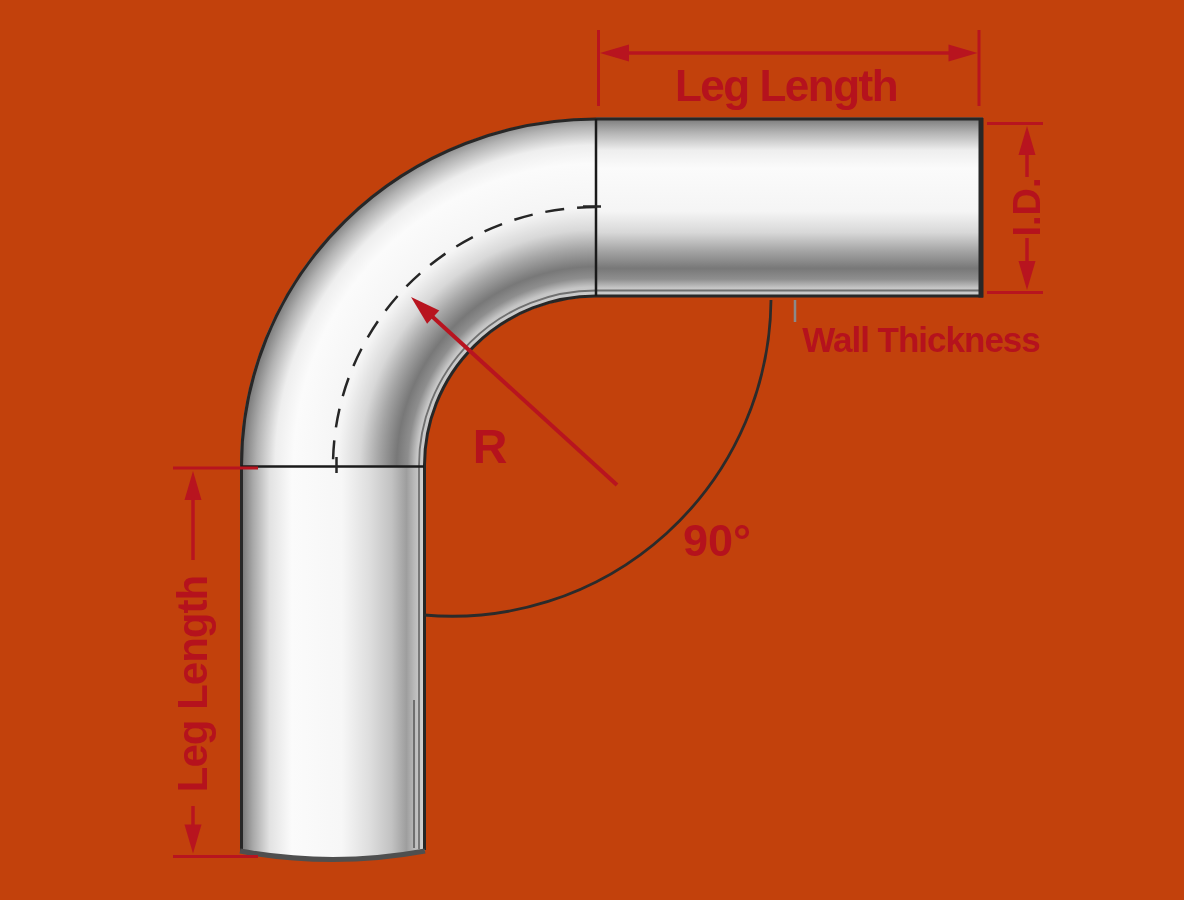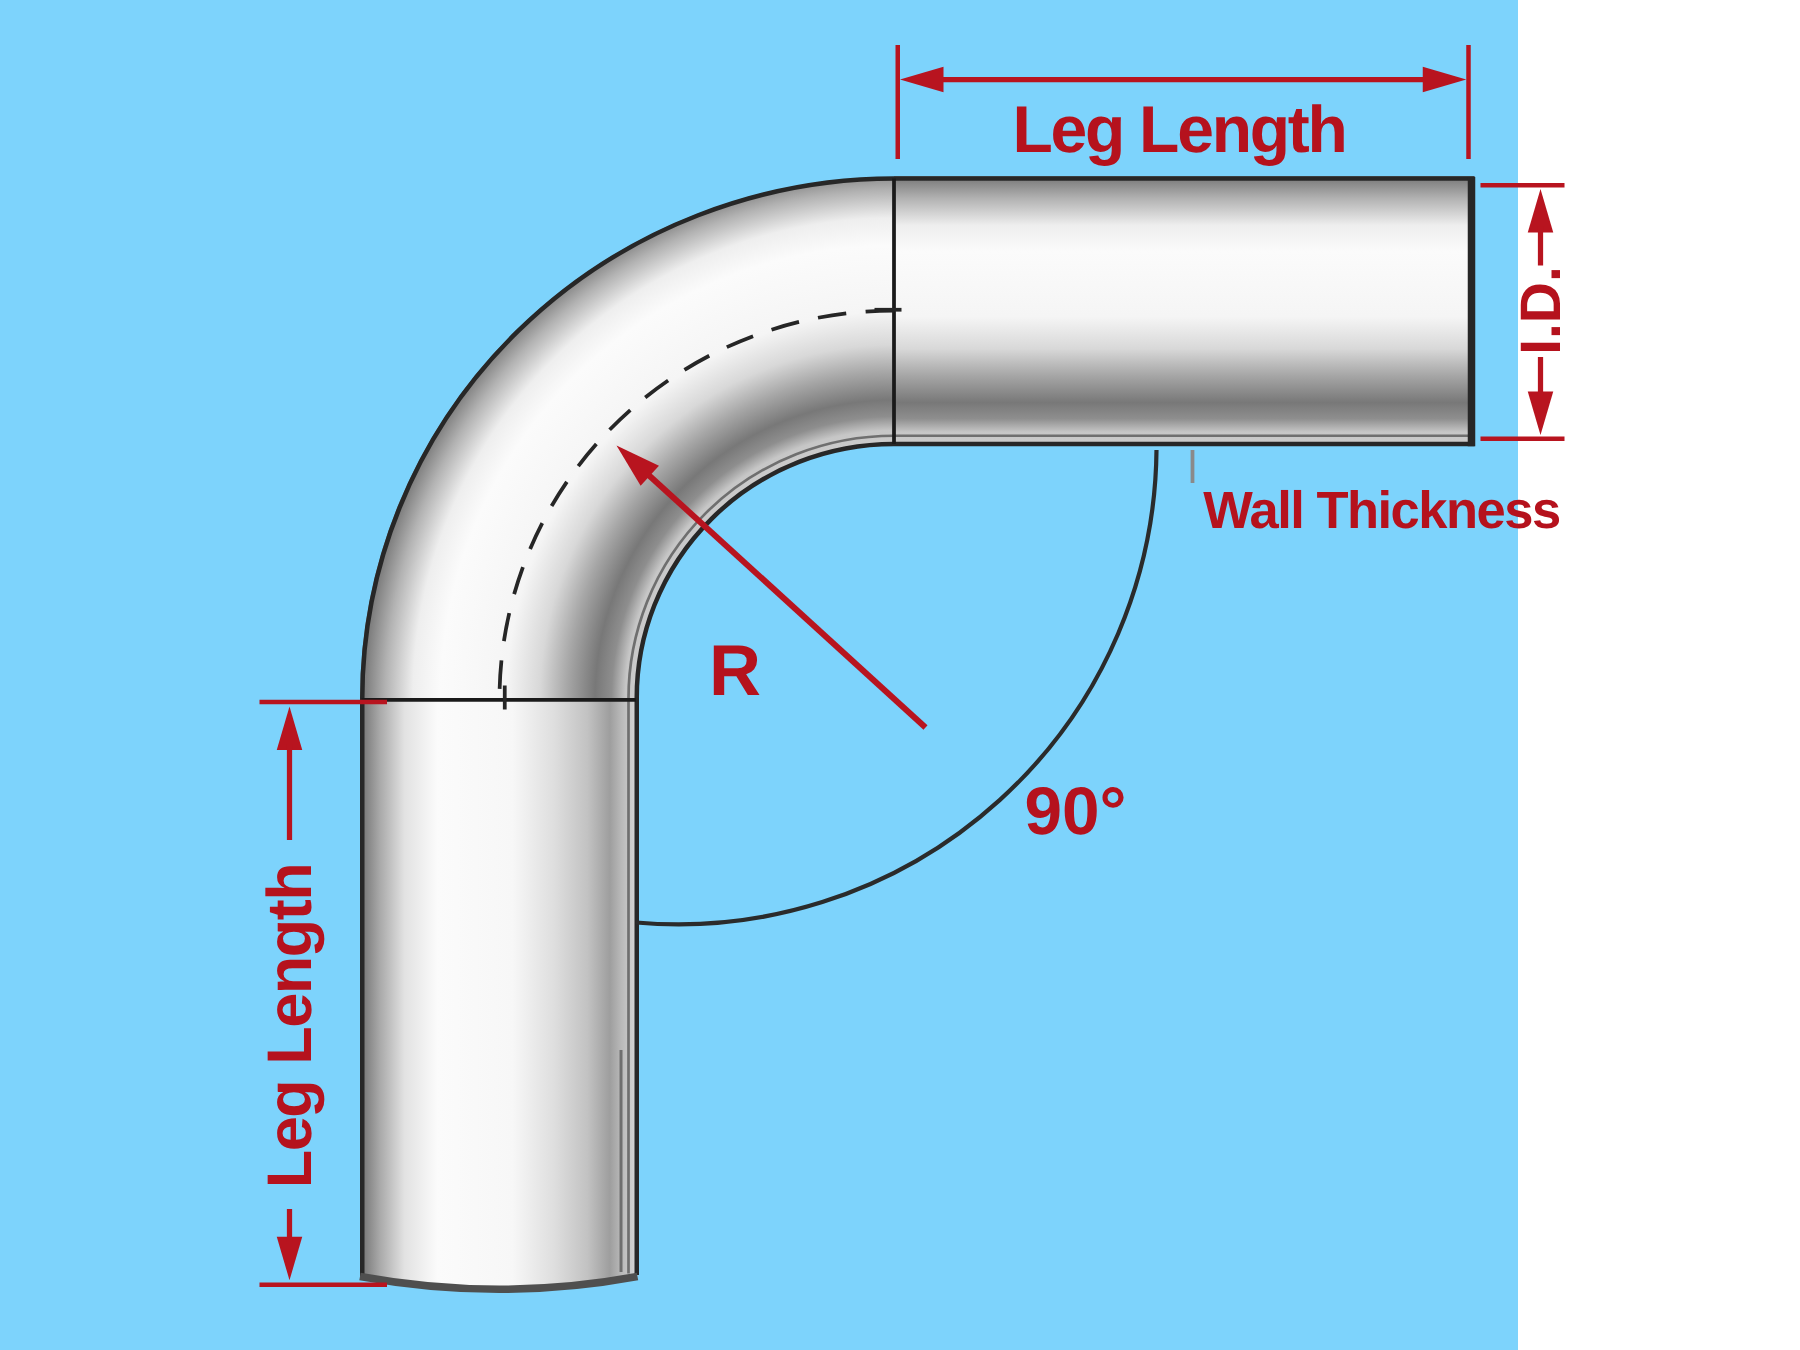--- a/index.html
+++ b/index.html
@@ -6,23 +6,23 @@
     margin: 0;
     padding: 0;
     background: #ffffff;
     width: 1200px;
     height: 900px;
     overflow: hidden;
     font-family: "Liberation Sans", sans-serif;
   }
   .stage {
     position: relative;
-    width: 1012px;
+    width: 1184px;
     height: 900px;
-    background: #7dd3fc;
+    background: #c2410c;
   }
   svg { display: block; }
   .dim-text {
     fill: #b5121d;
     font-family: "Liberation Sans", sans-serif;
     font-weight: bold;
   }
   .dim-line {
     stroke: #b8141f;
     fill: none;

